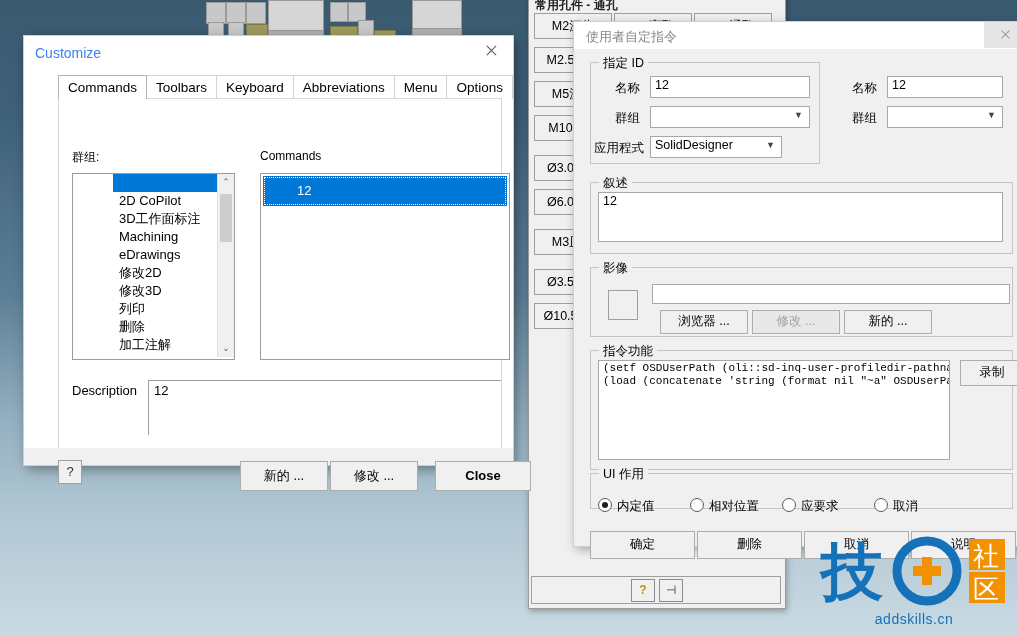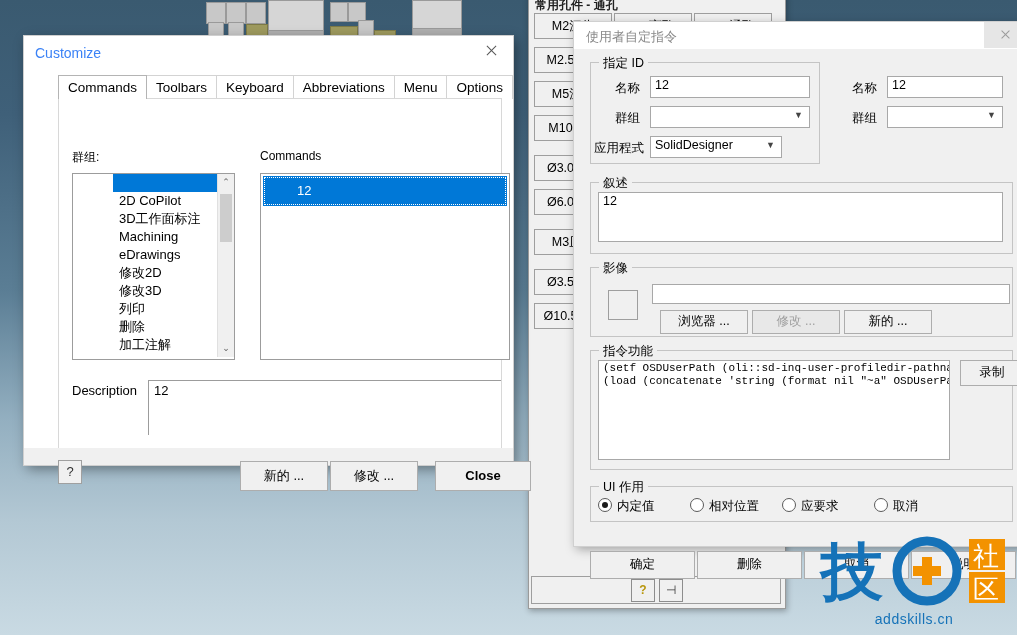--- a/index.html
+++ b/index.html
@@ -105,21 +105,21 @@
       padding:1px 0 0 4px;box-sizing:border-box;}
   .combo{position:absolute;background:#fff;border:1px solid #a8a8a8;box-sizing:border-box;
       font-size:12.5px;color:#000;padding:1px 0 0 4px;cursor:pointer;}
   .combo .carat{position:absolute;right:6px;top:3px;font-size:9px;color:#444;}
 
   #grp-id{left:16px;top:40px;width:228px;height:100px;}
   #grp-local{left:254px;top:40px;width:183px;height:100px;}
   #grp-desc{left:16px;top:160px;width:421px;height:70px;}
   #grp-image{left:16px;top:245px;width:421px;height:68px;}
   #grp-func{left:16px;top:328px;width:421px;height:118px;}
-  #grp-ui{left:16px;top:464px;width:421px;height:34px;}
+  #grp-ui{left:16px;top:451px;width:421px;height:34px;}
 
   #desc-input{left:24px;top:170px;width:405px;height:50px;}
   #func-input{left:24px;top:338px;width:352px;height:100px;
       font-family:"Liberation Mono","DejaVu Sans Mono",monospace;font-size:11px;line-height:13px;
       white-space:pre;overflow:hidden;}
   #btn-record{left:386px;top:338px;width:62px;height:24px;line-height:23px;
       background:#f0f0f0;border:1px solid #adadad;font-size:12.5px;text-align:center;cursor:pointer;position:absolute;}
   #img-thumb{position:absolute;left:34px;top:268px;width:28px;height:28px;background:#f0f0f0;border:1px solid #9e9e9e;}
   #img-path{left:78px;top:262px;width:358px;height:20px;}
   .imbtn{position:absolute;height:22px;line-height:21px;background:#f0f0f0;border:1px solid #adadad;
@@ -128,21 +128,21 @@
   #imbtn-modify{left:178px;top:288px;width:86px;color:#a0a0a0;background:#e8e8e8;}
   #imbtn-new{left:270px;top:288px;width:86px;}
 
   .radio{position:absolute;font-size:12.5px;color:#000;cursor:pointer;white-space:nowrap;}
   .radio .dot{display:inline-block;width:12px;height:12px;border:1px solid #5a5a5a;border-radius:50%;
       background:#fff;vertical-align:-2px;margin-right:5px;position:relative;}
   .radio.on .dot:after{content:"";position:absolute;left:3px;top:3px;width:6px;height:6px;
       border-radius:50%;background:#1b1b1b;}
 
   .bigbtn{position:absolute;height:26px;line-height:25px;background:#f0f0f0;border:1px solid #adadad;
-      font-size:12.5px;text-align:center;cursor:pointer;margin-top:20px;}
+      font-size:12.5px;text-align:center;cursor:pointer;}
 
   
   #watermark{position:absolute;right:8px;bottom:8px;width:190px;height:96px;}
   #wm-text{position:absolute;left:0;bottom:0;width:190px;text-align:center;font-size:14px;
       color:#1572b8;letter-spacing:.5px;}
 </style>
 </head>
 <body>
 
 <div id="cad-model">

